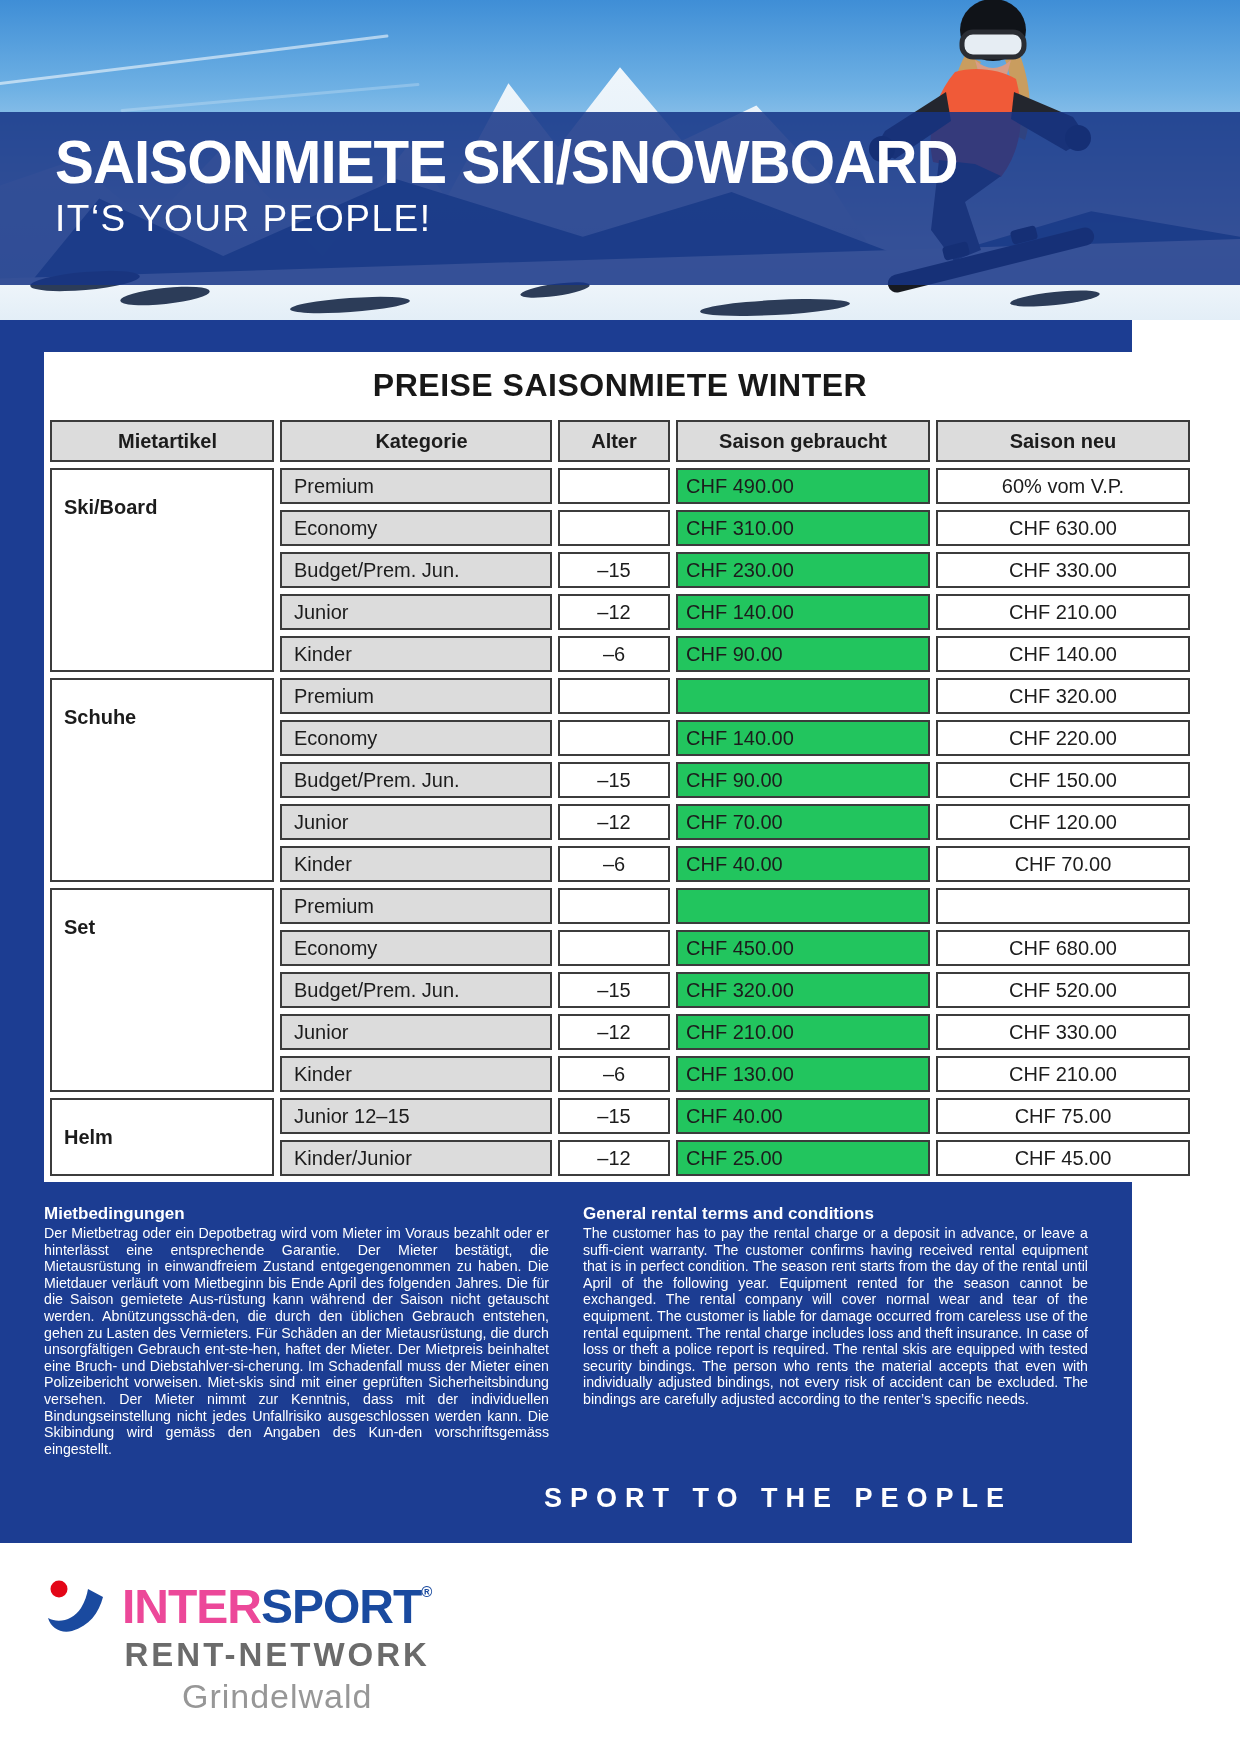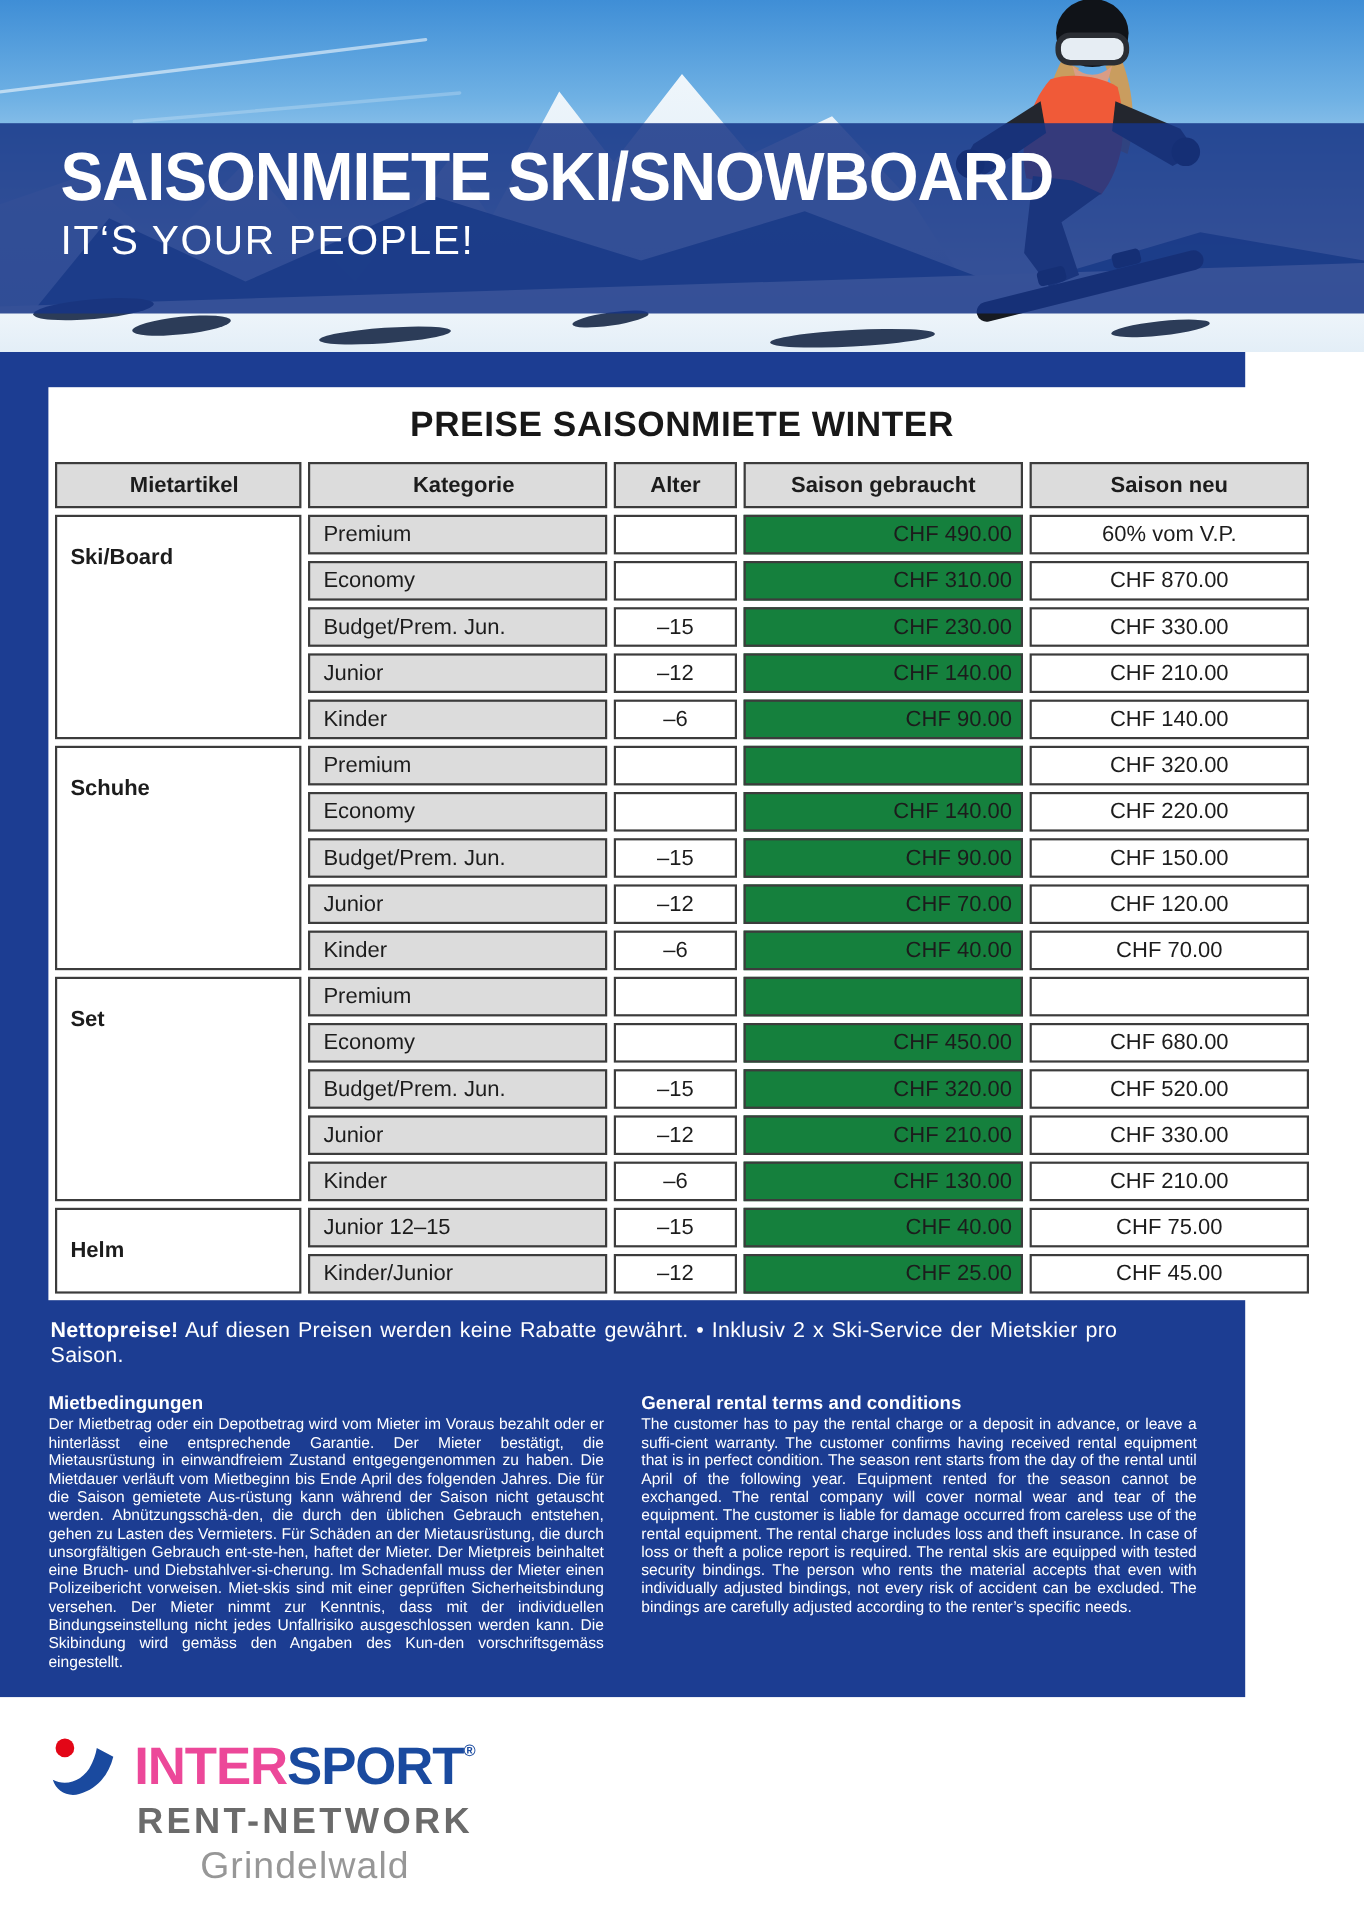--- a/index.html
+++ b/index.html
@@ -35,21 +35,21 @@
   .pricebox h2{margin:0;padding:15px 0 10px 0;text-align:center;font-size:32px;font-weight:800;color:#181818;letter-spacing:.5px;}
   table.prices{width:100%;border-collapse:separate;border-spacing:6px;table-layout:fixed;}
   table.prices th,table.prices td{border:2px solid #3c3c3c;font-size:20px;color:#1c1c1c;overflow:hidden;white-space:nowrap;}
   th.h{background:#dcdcdc;font-weight:700;font-size:21px;height:36px;text-align:center;}
   th.h.left{text-align:center;padding-left:12px;}
   th.grp{background:#ffffff;text-align:left;vertical-align:top;padding:26px 0 0 12px;font-size:25px;font-weight:800;color:#141414;}
   th.grp.mid{vertical-align:middle;padding-top:0;}
   td{height:30px;padding:1px 8px;font-weight:400;}
   td.k{background:#dcdcdc;text-align:left;padding-left:12px;}
   td.a{background:#ffffff;text-align:center;}
-  td.g{background:#15803d;text-align:right;}
+  td.g{background:#22c55e;text-align:left;}
   td.n{background:#ffffff;text-align:center;}
 
   .note{margin:16px 0 0 2px;color:#ffffff;font-size:19.5px;letter-spacing:.2px;word-spacing:1.5px;}
   .note b{font-weight:800;}
 
   .terms{display:flex;gap:34px;margin-top:22px;color:#ffffff;}
   .terms .col{width:559px;}
   .terms h3{margin:0 0 1px 0;font-size:17px;font-weight:700;}
   .terms p{margin:0;font-size:14.2px;line-height:16.6px;text-align:justify;}
 
@@ -139,21 +139,21 @@
             <th class="grp" rowspan="5">Ski/Board</th>
             <td class="k">Premium</td>
             <td class="a"></td>
             <td class="g">CHF 490.00</td>
             <td class="n">60% vom V.P.</td>
           </tr>
           <tr>
             <td class="k">Economy</td>
             <td class="a"></td>
             <td class="g">CHF 310.00</td>
-            <td class="n">CHF 870.00</td>
+            <td class="n">CHF 630.00</td>
           </tr>
           <tr>
             <td class="k">Budget/Prem. Jun.</td>
             <td class="a">–15</td>
             <td class="g">CHF 230.00</td>
             <td class="n">CHF 330.00</td>
           </tr>
           <tr>
             <td class="k">Junior</td>
             <td class="a">–12</td>
@@ -241,21 +241,20 @@
           <tr>
             <td class="k">Kinder/Junior</td>
             <td class="a">–12</td>
             <td class="g">CHF 25.00</td>
             <td class="n">CHF 45.00</td>
           </tr>
         </tbody>
       </table>
     </section>
 
-    <p class="note"><b>Nettopreise!</b><span> Auf diesen Preisen werden keine Rabatte gewährt. • Inklusiv 2 x Ski-Service der Mietskier pro Saison.</span></p>
 
     <div class="terms">
       <div class="col">
         <h3>Mietbedingungen</h3>
         <p>Der Mietbetrag oder ein Depotbetrag wird vom Mieter im Voraus bezahlt oder er hinterlässt eine entsprechende Garantie. Der Mieter bestätigt, die Mietausrüstung in einwandfreiem Zustand entgegengenommen zu haben. Die Mietdauer verläuft vom Mietbeginn bis Ende April des folgenden Jahres. Die für die Saison gemietete Aus-rüstung kann während der Saison nicht getauscht werden. Abnützungsschä-den, die durch den üblichen Gebrauch entstehen, gehen zu Lasten des Vermieters. Für Schäden an der Mietausrüstung, die durch unsorgfältigen Gebrauch ent-ste-hen, haftet der Mieter. Der Mietpreis beinhaltet eine Bruch- und Diebstahlver-si-cherung. Im Schadenfall muss der Mieter einen Polizeibericht vorweisen. Miet-skis sind mit einer geprüften Sicherheitsbindung versehen. Der Mieter nimmt zur Kenntnis, dass mit der individuellen Bindungseinstellung nicht jedes Unfallrisiko ausgeschlossen werden kann. Die Skibindung wird gemäss den Angaben des Kun-den vorschriftsgemäss eingestellt.</p>
       </div>
       <div class="col">
         <h3>General rental terms and conditions</h3>
         <p>The customer has to pay the rental charge or a deposit in advance, or leave a suffi-cient warranty. The customer confirms having received rental equipment that is in perfect condition. The season rent starts from the day of the rental until April of the following year. Equipment rented for the season cannot be exchanged. The rental company will cover normal wear and tear of the equipment. The customer is liable for damage occurred from careless use of the rental equipment. The rental charge includes loss and theft insurance. In case of loss or theft a police report is required. The rental skis are equipped with tested security bindings. The person who rents the material accepts that even with individually adjusted bindings, not every risk of accident can be excluded. The bindings are carefully adjusted according to the renter’s specific needs.</p>
       </div>

